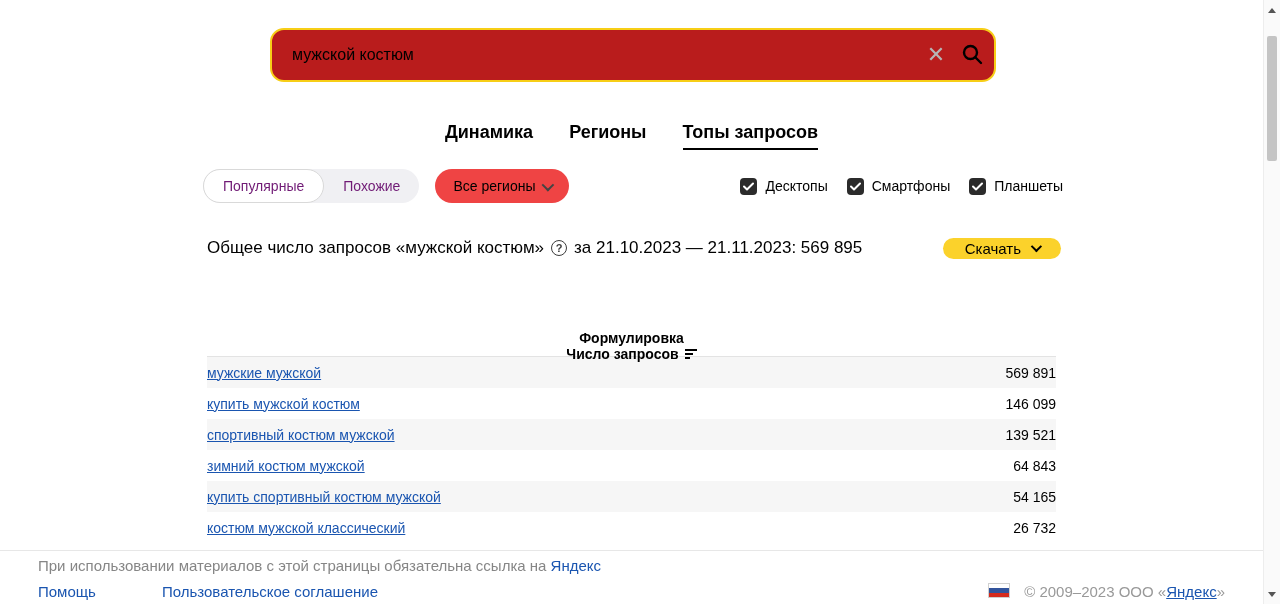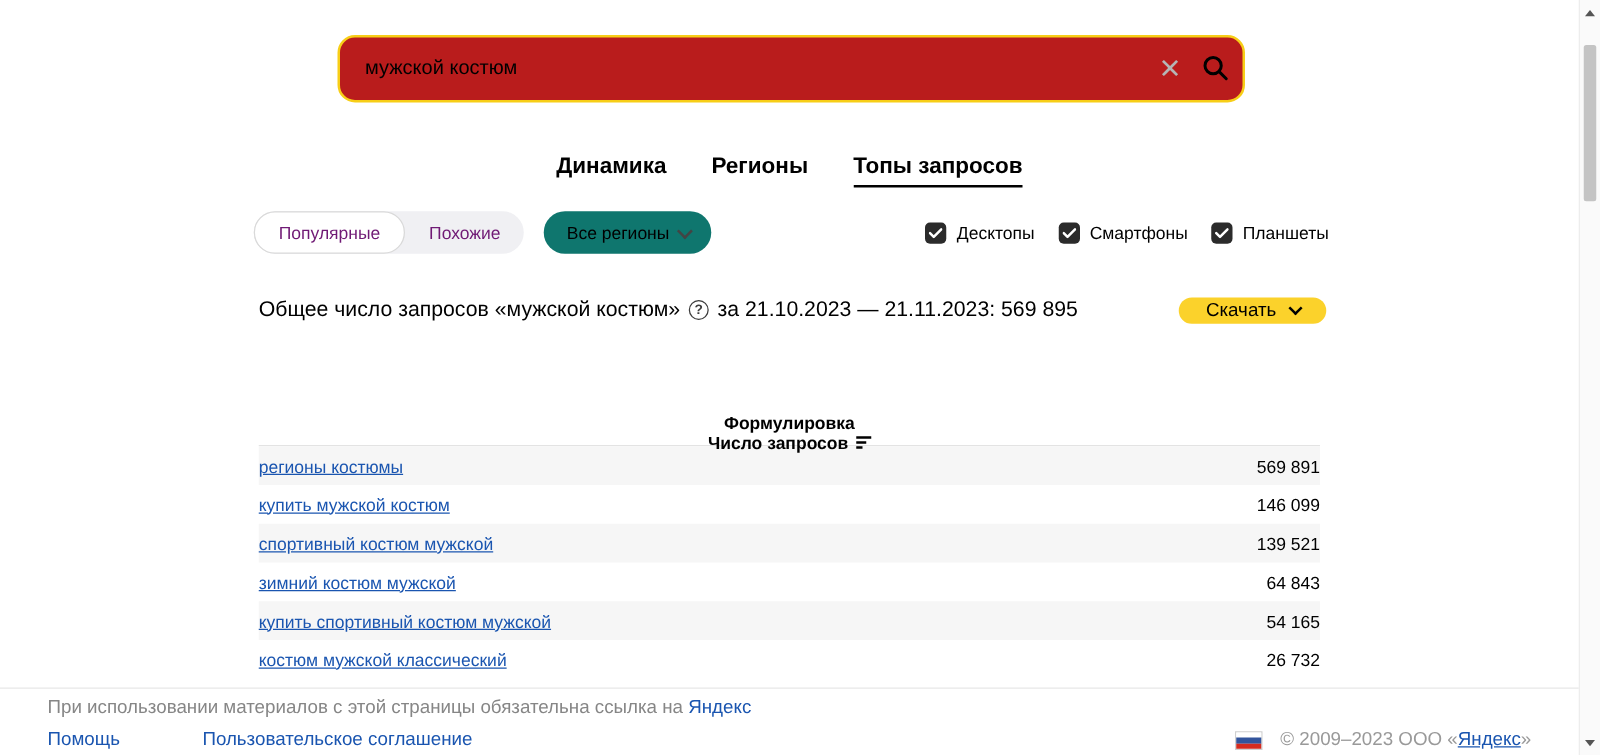--- a/index.html
+++ b/index.html
@@ -57,21 +57,21 @@
   }
   .segmented {
     display: inline-flex; background: #f0f0f3; border-radius: 17px; height: 34px; align-items: center;
   }
   .seg-item {
     height: 34px; display: flex; align-items: center; padding: 0 19px;
     font-size: 14px; color: #701a75; border-radius: 17px; cursor: pointer; white-space: nowrap;
   }
   .seg-item.selected { background: #fff; border: 1px solid #d9d9d9; }
   .region-pill {
-    margin-left: 16px; height: 34px; background: #0f766e; border-radius: 17px;
+    margin-left: 16px; height: 34px; background: #ef4444; border-radius: 17px;
     display: inline-flex; align-items: center; gap: 7px; padding: 0 18px;
     font-size: 14px; cursor: pointer; white-space: nowrap;
   }
   .chev { width: 9px; height: 9px; border-right: 2px solid #444; border-bottom: 2px solid #444; transform: rotate(45deg) translateY(-2px); }
   .device-group { margin-left: auto; display: flex; align-items: center; gap: 19px; }
   .device { display: flex; align-items: center; gap: 8px; cursor: pointer; }
   .checkbox {
     width: 17px; height: 17px; border-radius: 4px; background: #2b2b2b;
     display: flex; align-items: center; justify-content: center;
   }
@@ -117,21 +117,21 @@
   .count-val { color: #000; }
 
   
   .footer {
     position: absolute; left: 0; bottom: 0; width: 1280px; height: 54px;
     border-top: 1px solid #e7e7e7; background: #fff;
   }
   .notice { position: absolute; left: 38px; top: 6px; font-size: 15px; color: #868686; white-space: nowrap; }
   .footer a, .flink { color: #1a55b0; text-decoration: none; cursor: pointer; }
   .footer-links { position: absolute; left: 38px; top: 32px; font-size: 15px; display: flex; gap: 66px; }
-  .footer-right { position: absolute; right: 55px; top: 32px; display: flex; align-items: flex-end; gap: 14px; font-size: 15px; color: #999; white-space: nowrap; }
+  .footer-right { position: absolute; right: 55px; top: 32px; display: flex; align-items: flex-start; gap: 14px; font-size: 15px; color: #999; white-space: nowrap; }
   .flag { width: 22px; height: 15px; border: 1px solid #d0d0d0; display: flex; flex-direction: column; }
   .flag i { flex: 1; display: block; }
   .flag .w { background: #fff; } .flag .b { background: #32549c; } .flag .r { background: #d52b1e; }
   .copy-link { color: #1a55b0; text-decoration: underline; cursor: pointer; }
 </style>
 </head>
 <body>
 
 <div class="search-box">
   <input class="search-input" type="text" value="мужской костюм" style="">
@@ -207,21 +207,21 @@
     <span class="th-right">
       <span>Число запросов</span>
       <span class="sort-icon">
           <i></i>
           <i></i>
           <i></i>
         </span>
     </span>
   </div>
   <div class="trow">
-    <span class="phrase-link">регионы костюмы</span>
+    <span class="phrase-link">мужские мужской</span>
     <span class="count-val">569 891</span>
   </div>
   <div class="trow">
     <span class="phrase-link">купить мужской костюм</span>
     <span class="count-val">146 099</span>
   </div>
   <div class="trow">
     <span class="phrase-link">спортивный костюм мужской</span>
     <span class="count-val">139 521</span>
   </div>

